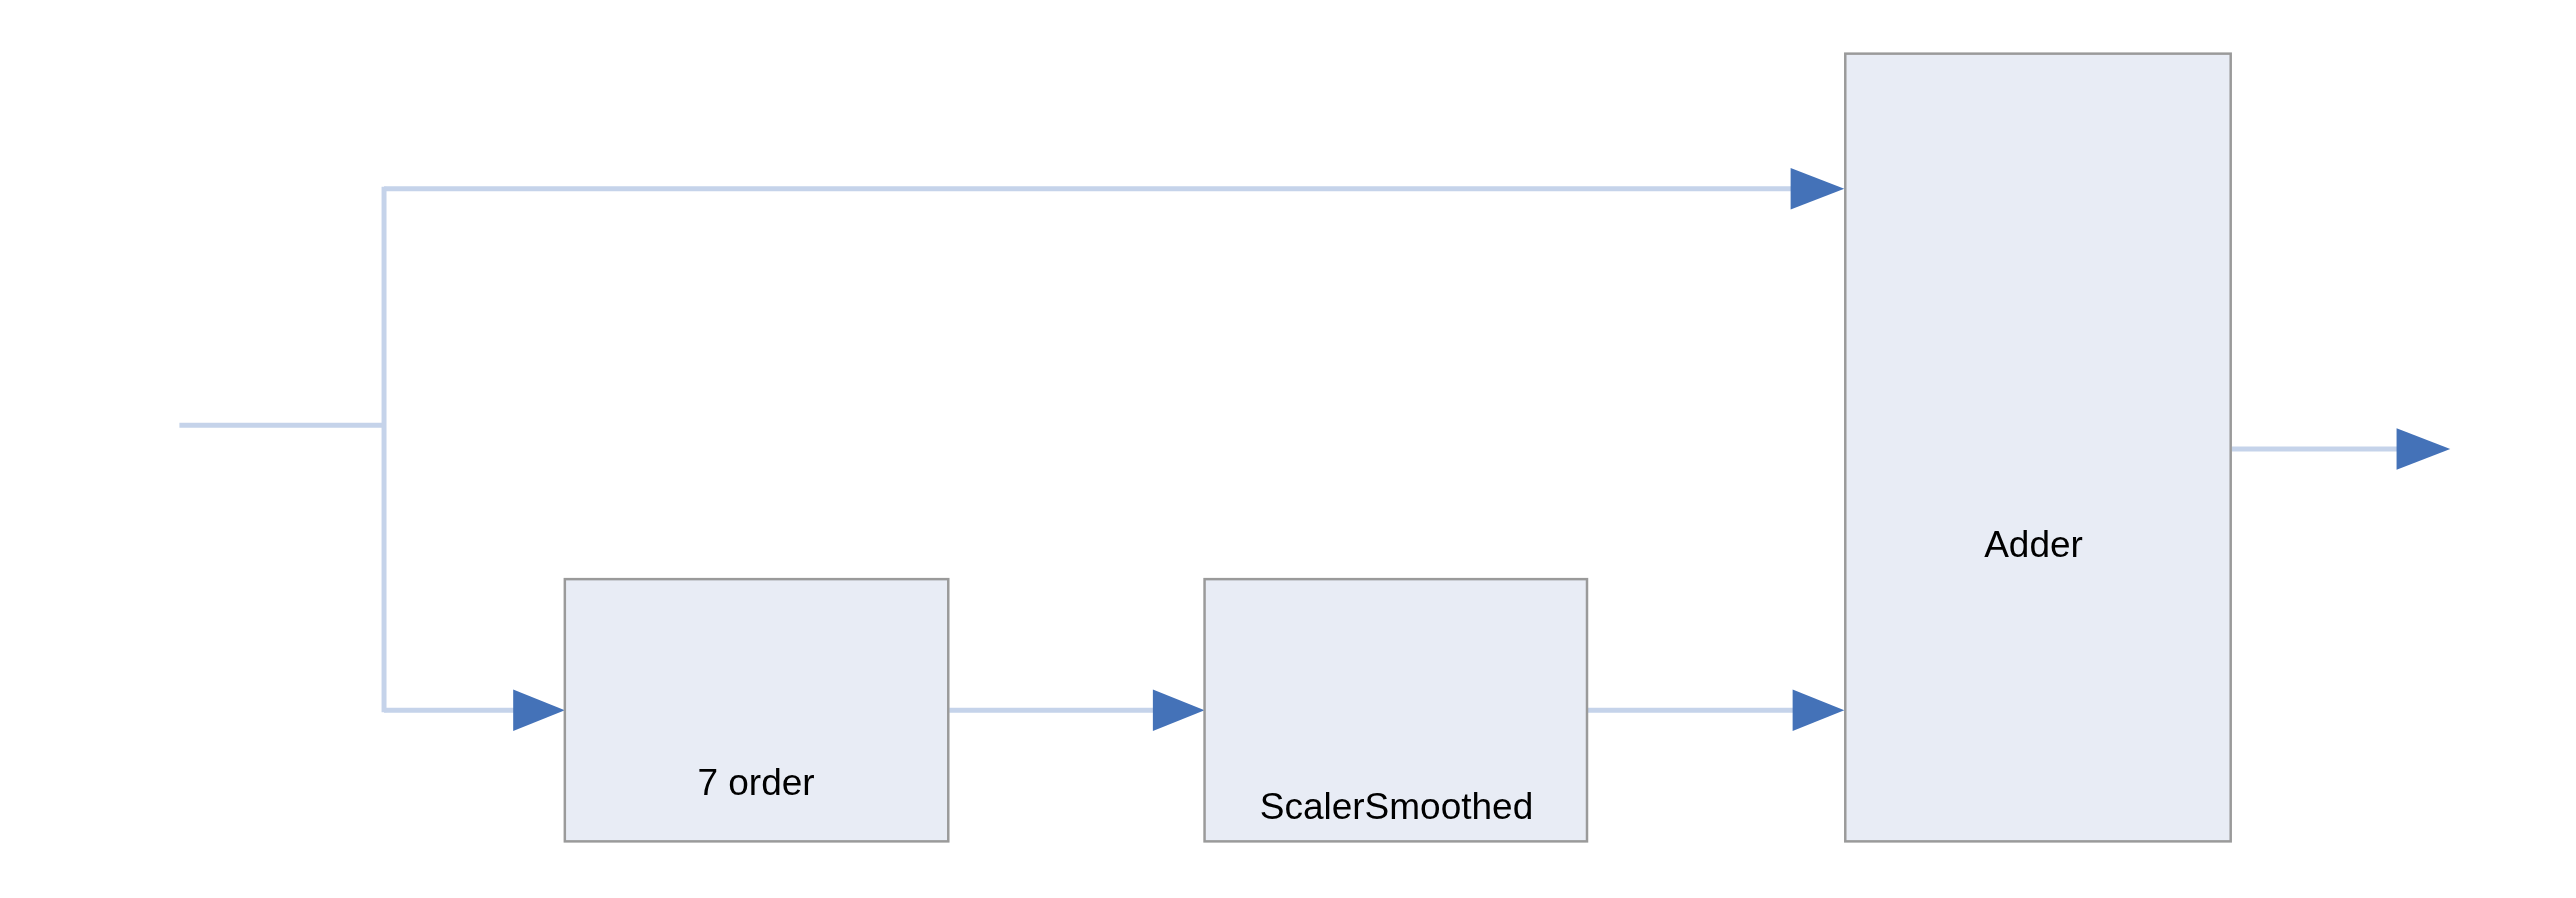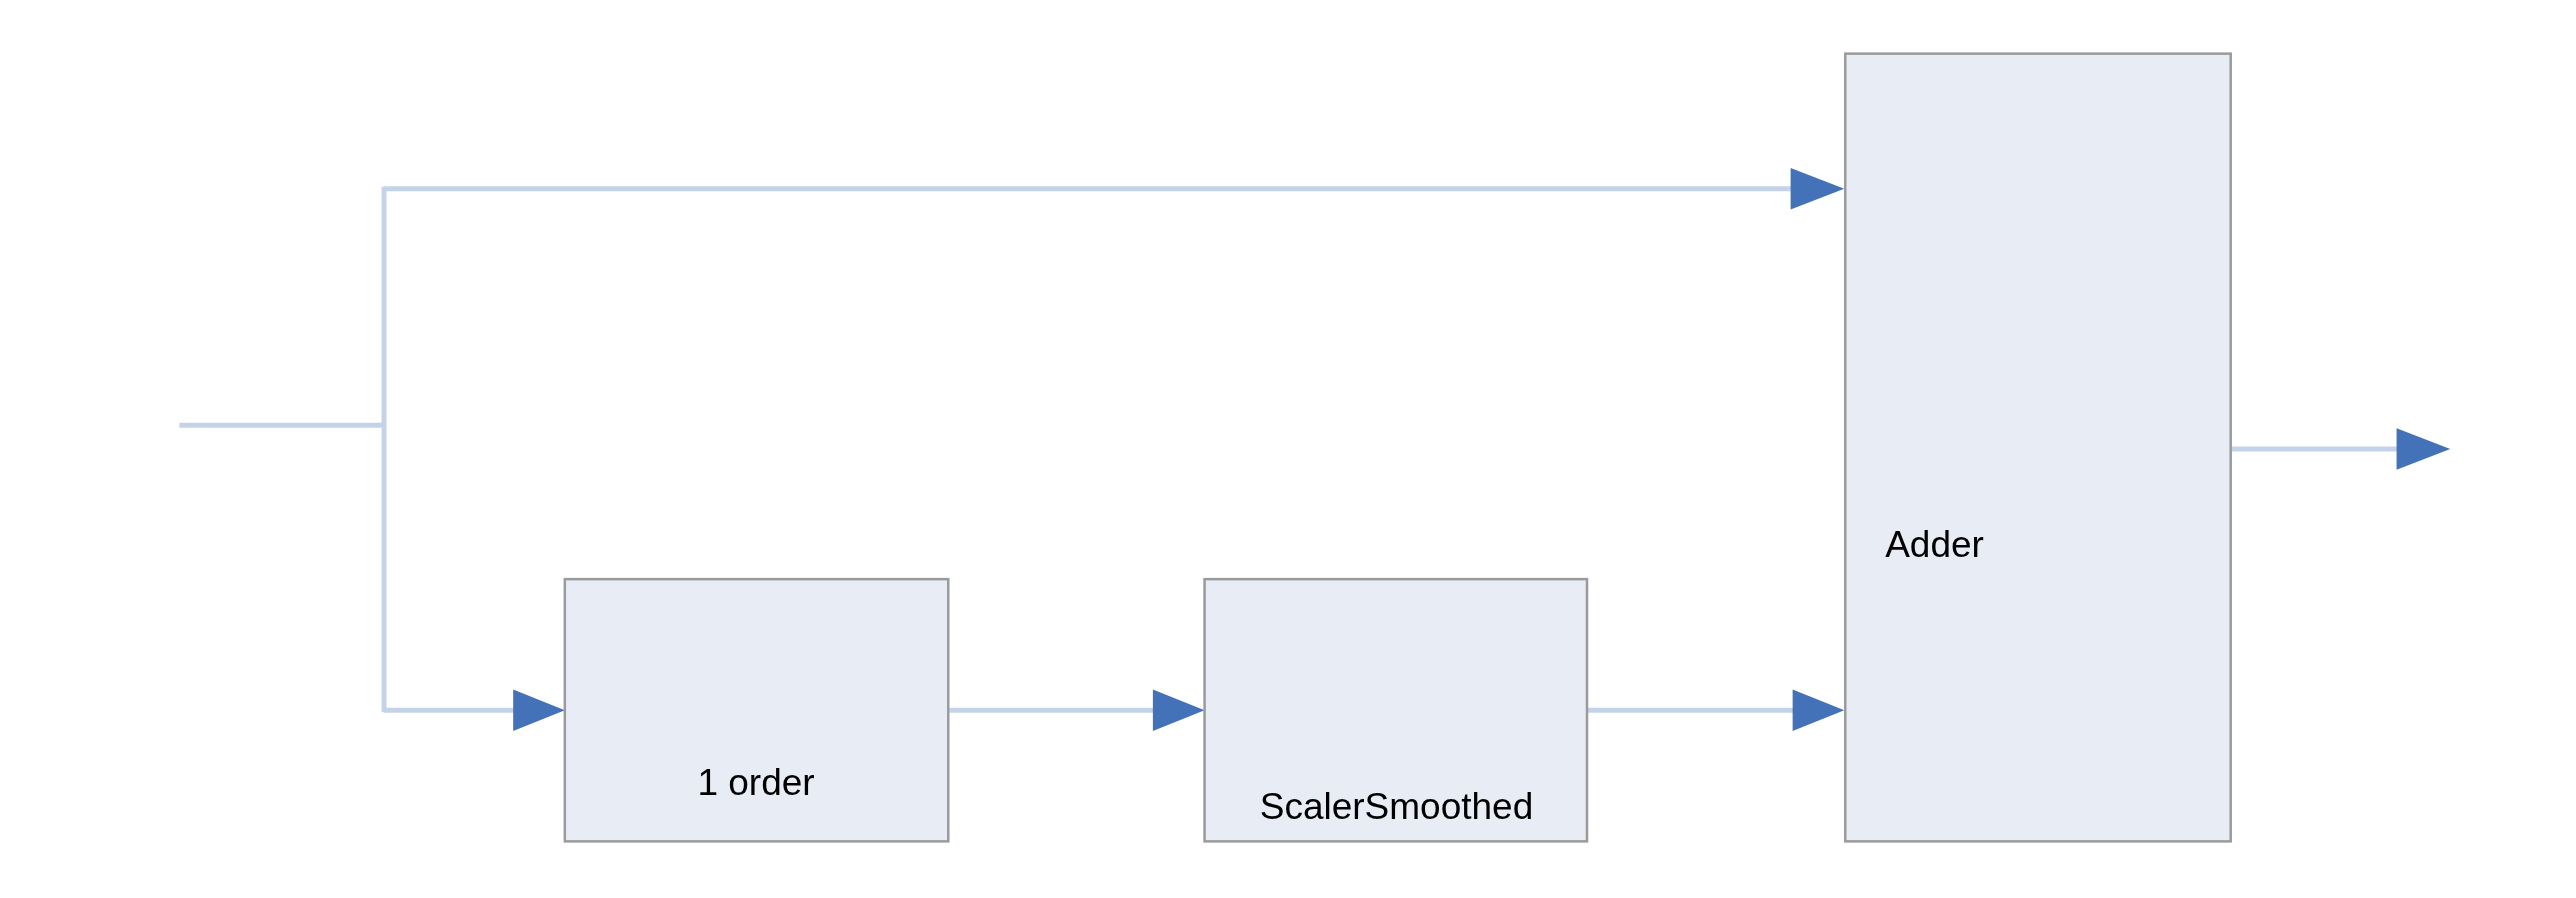--- a/index.html
+++ b/index.html
@@ -77,26 +77,26 @@
     </g>
 
     <rect x="568" y="583" width="386" height="264" fill="#e8ecf5" stroke="#9a9a9a" stroke-width="2.5"></rect>
 
     <rect x="1212" y="583" width="385" height="264" fill="#e8ecf5" stroke="#9a9a9a" stroke-width="2.5"></rect>
 
     <rect x="1857" y="54" width="388" height="793" fill="#e8ecf5" stroke="#9a9a9a" stroke-width="2.5"></rect>
   </svg>
 
   <div class="block-label" style="left:564px; top:663px; width:384px;">
-    <div>1 order</div>
+    <div>7 order</div>
     
   </div>
 
   <div class="block-label" style="left:1205px; top:687px; width:383px;">
     <div>ScalerSmoothed</div>
   </div>
 
-  <div class="block-label" style="left:1747px; top:425px; width:375px;">
+  <div class="block-label" style="left:1846px; top:425px; width:375px;">
     <div>Adder</div>
   </div>
 
 </div>
 
 
 </body></html>

